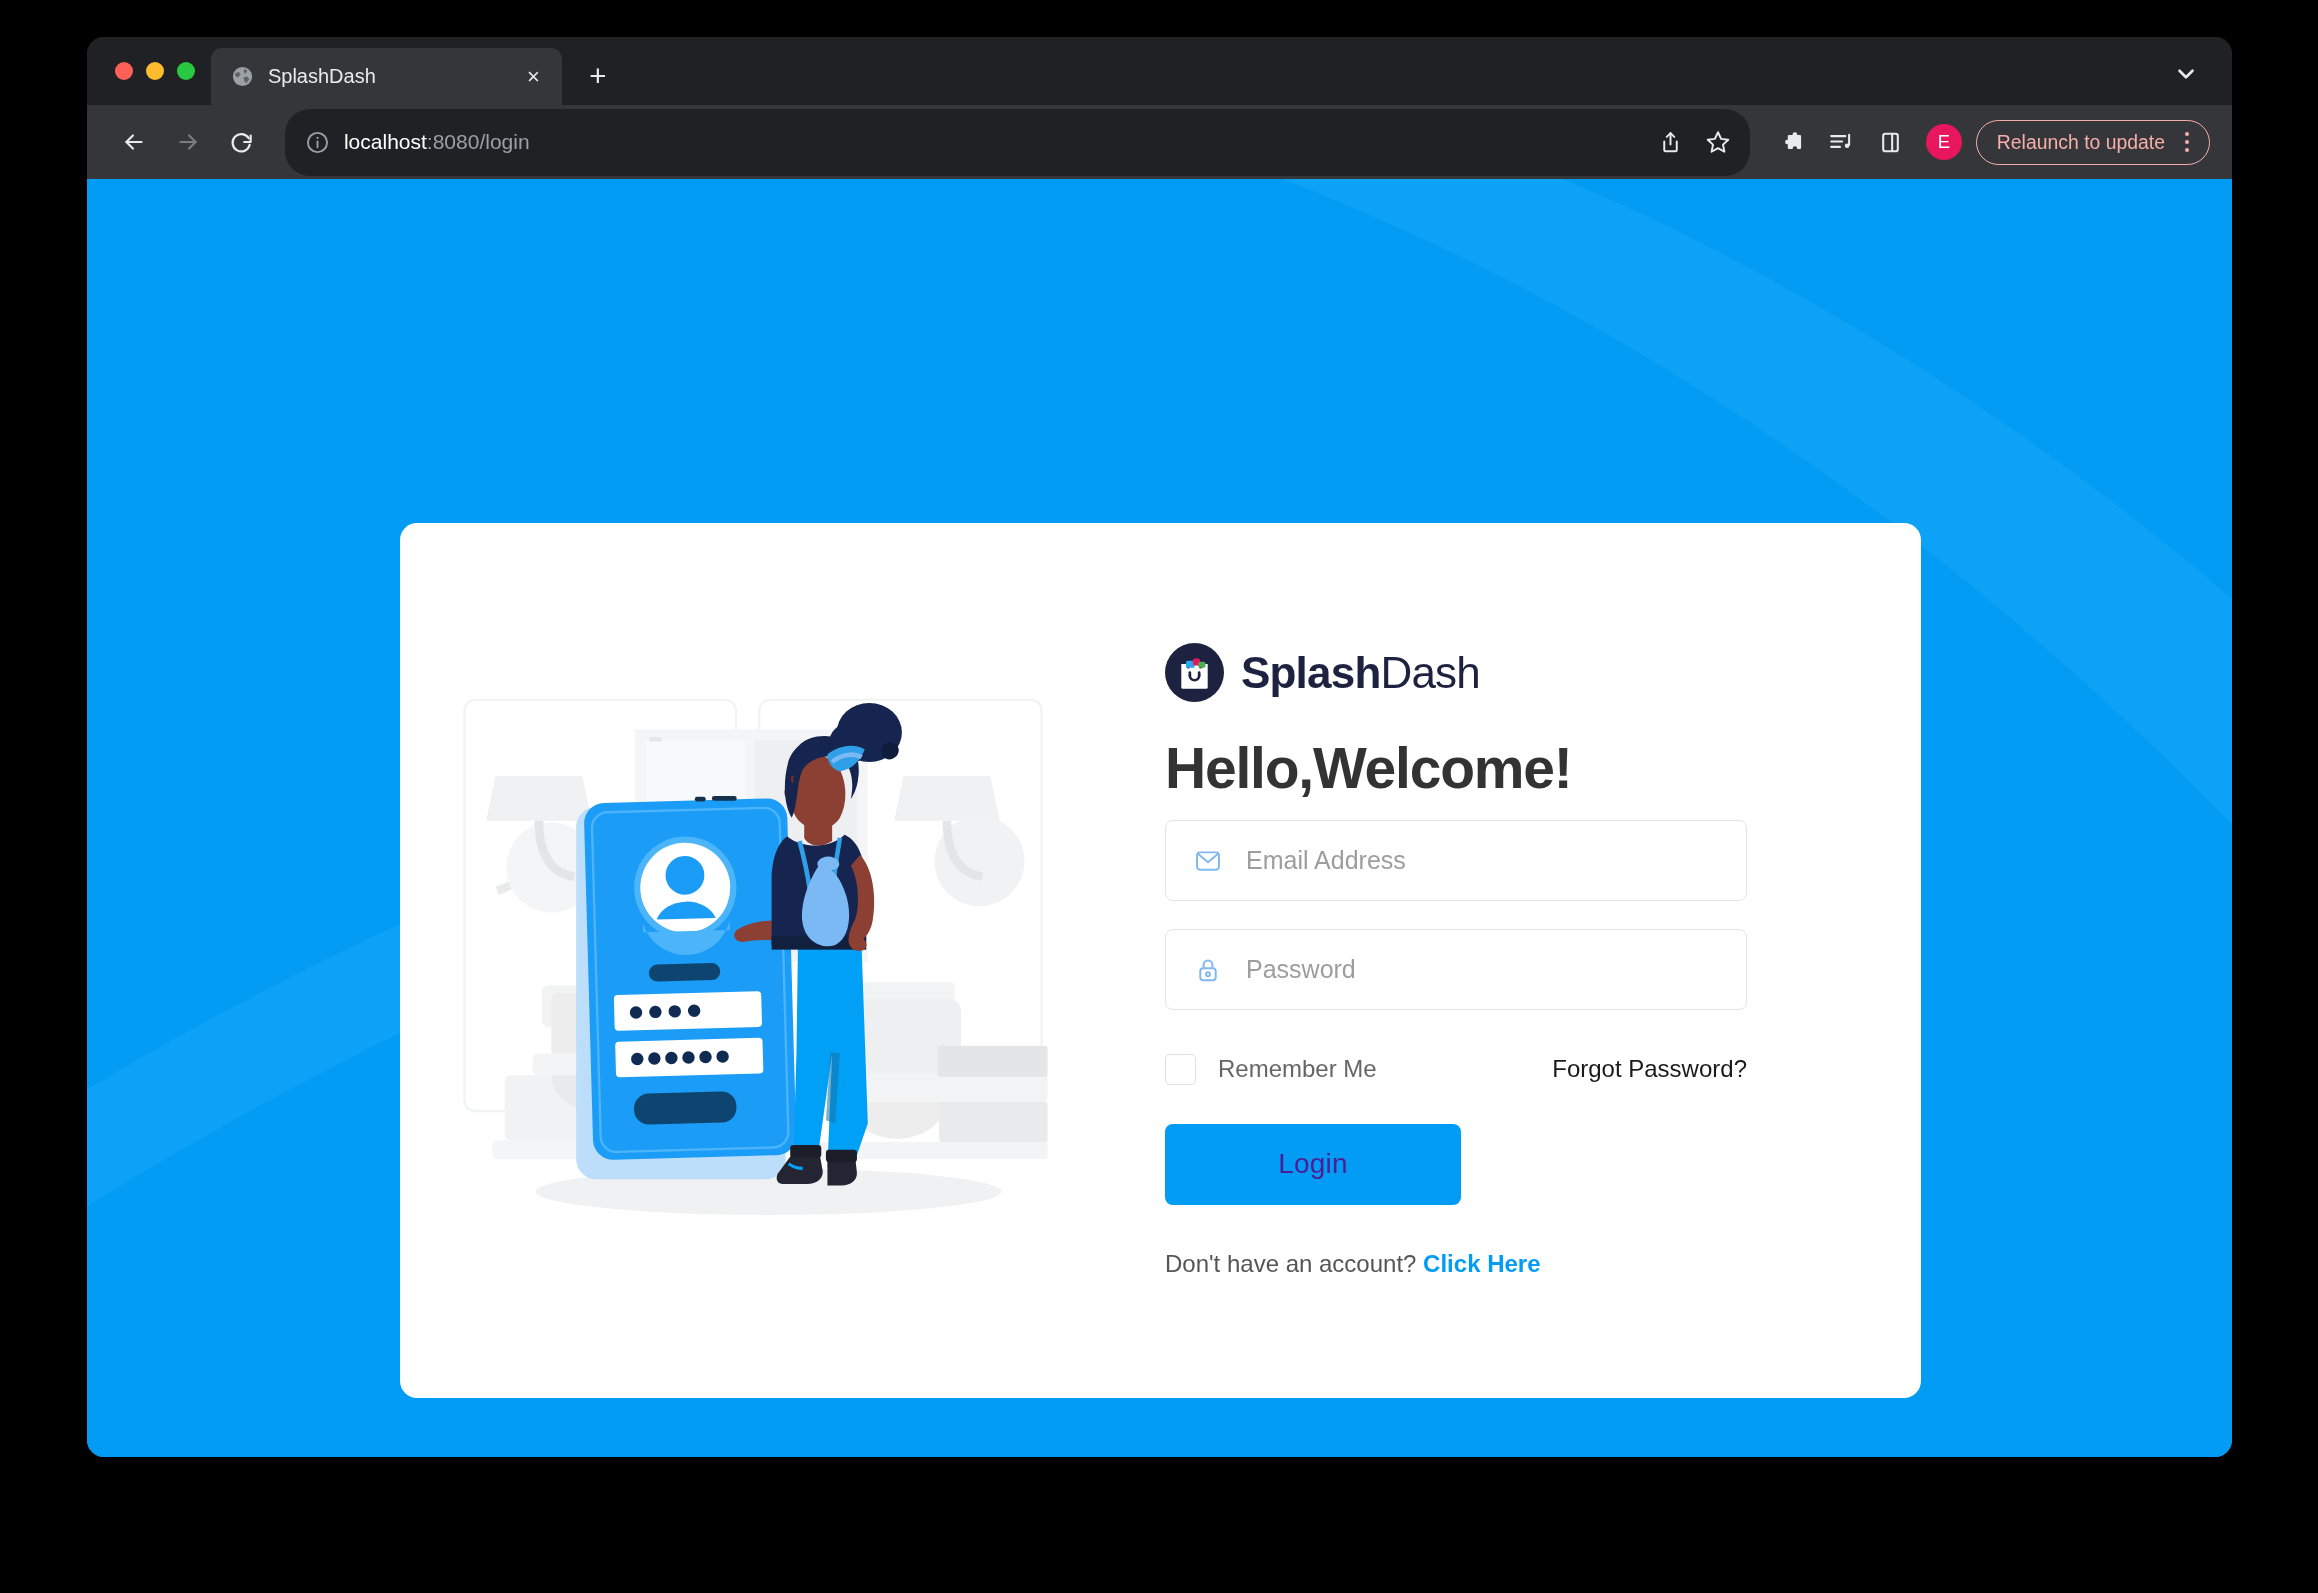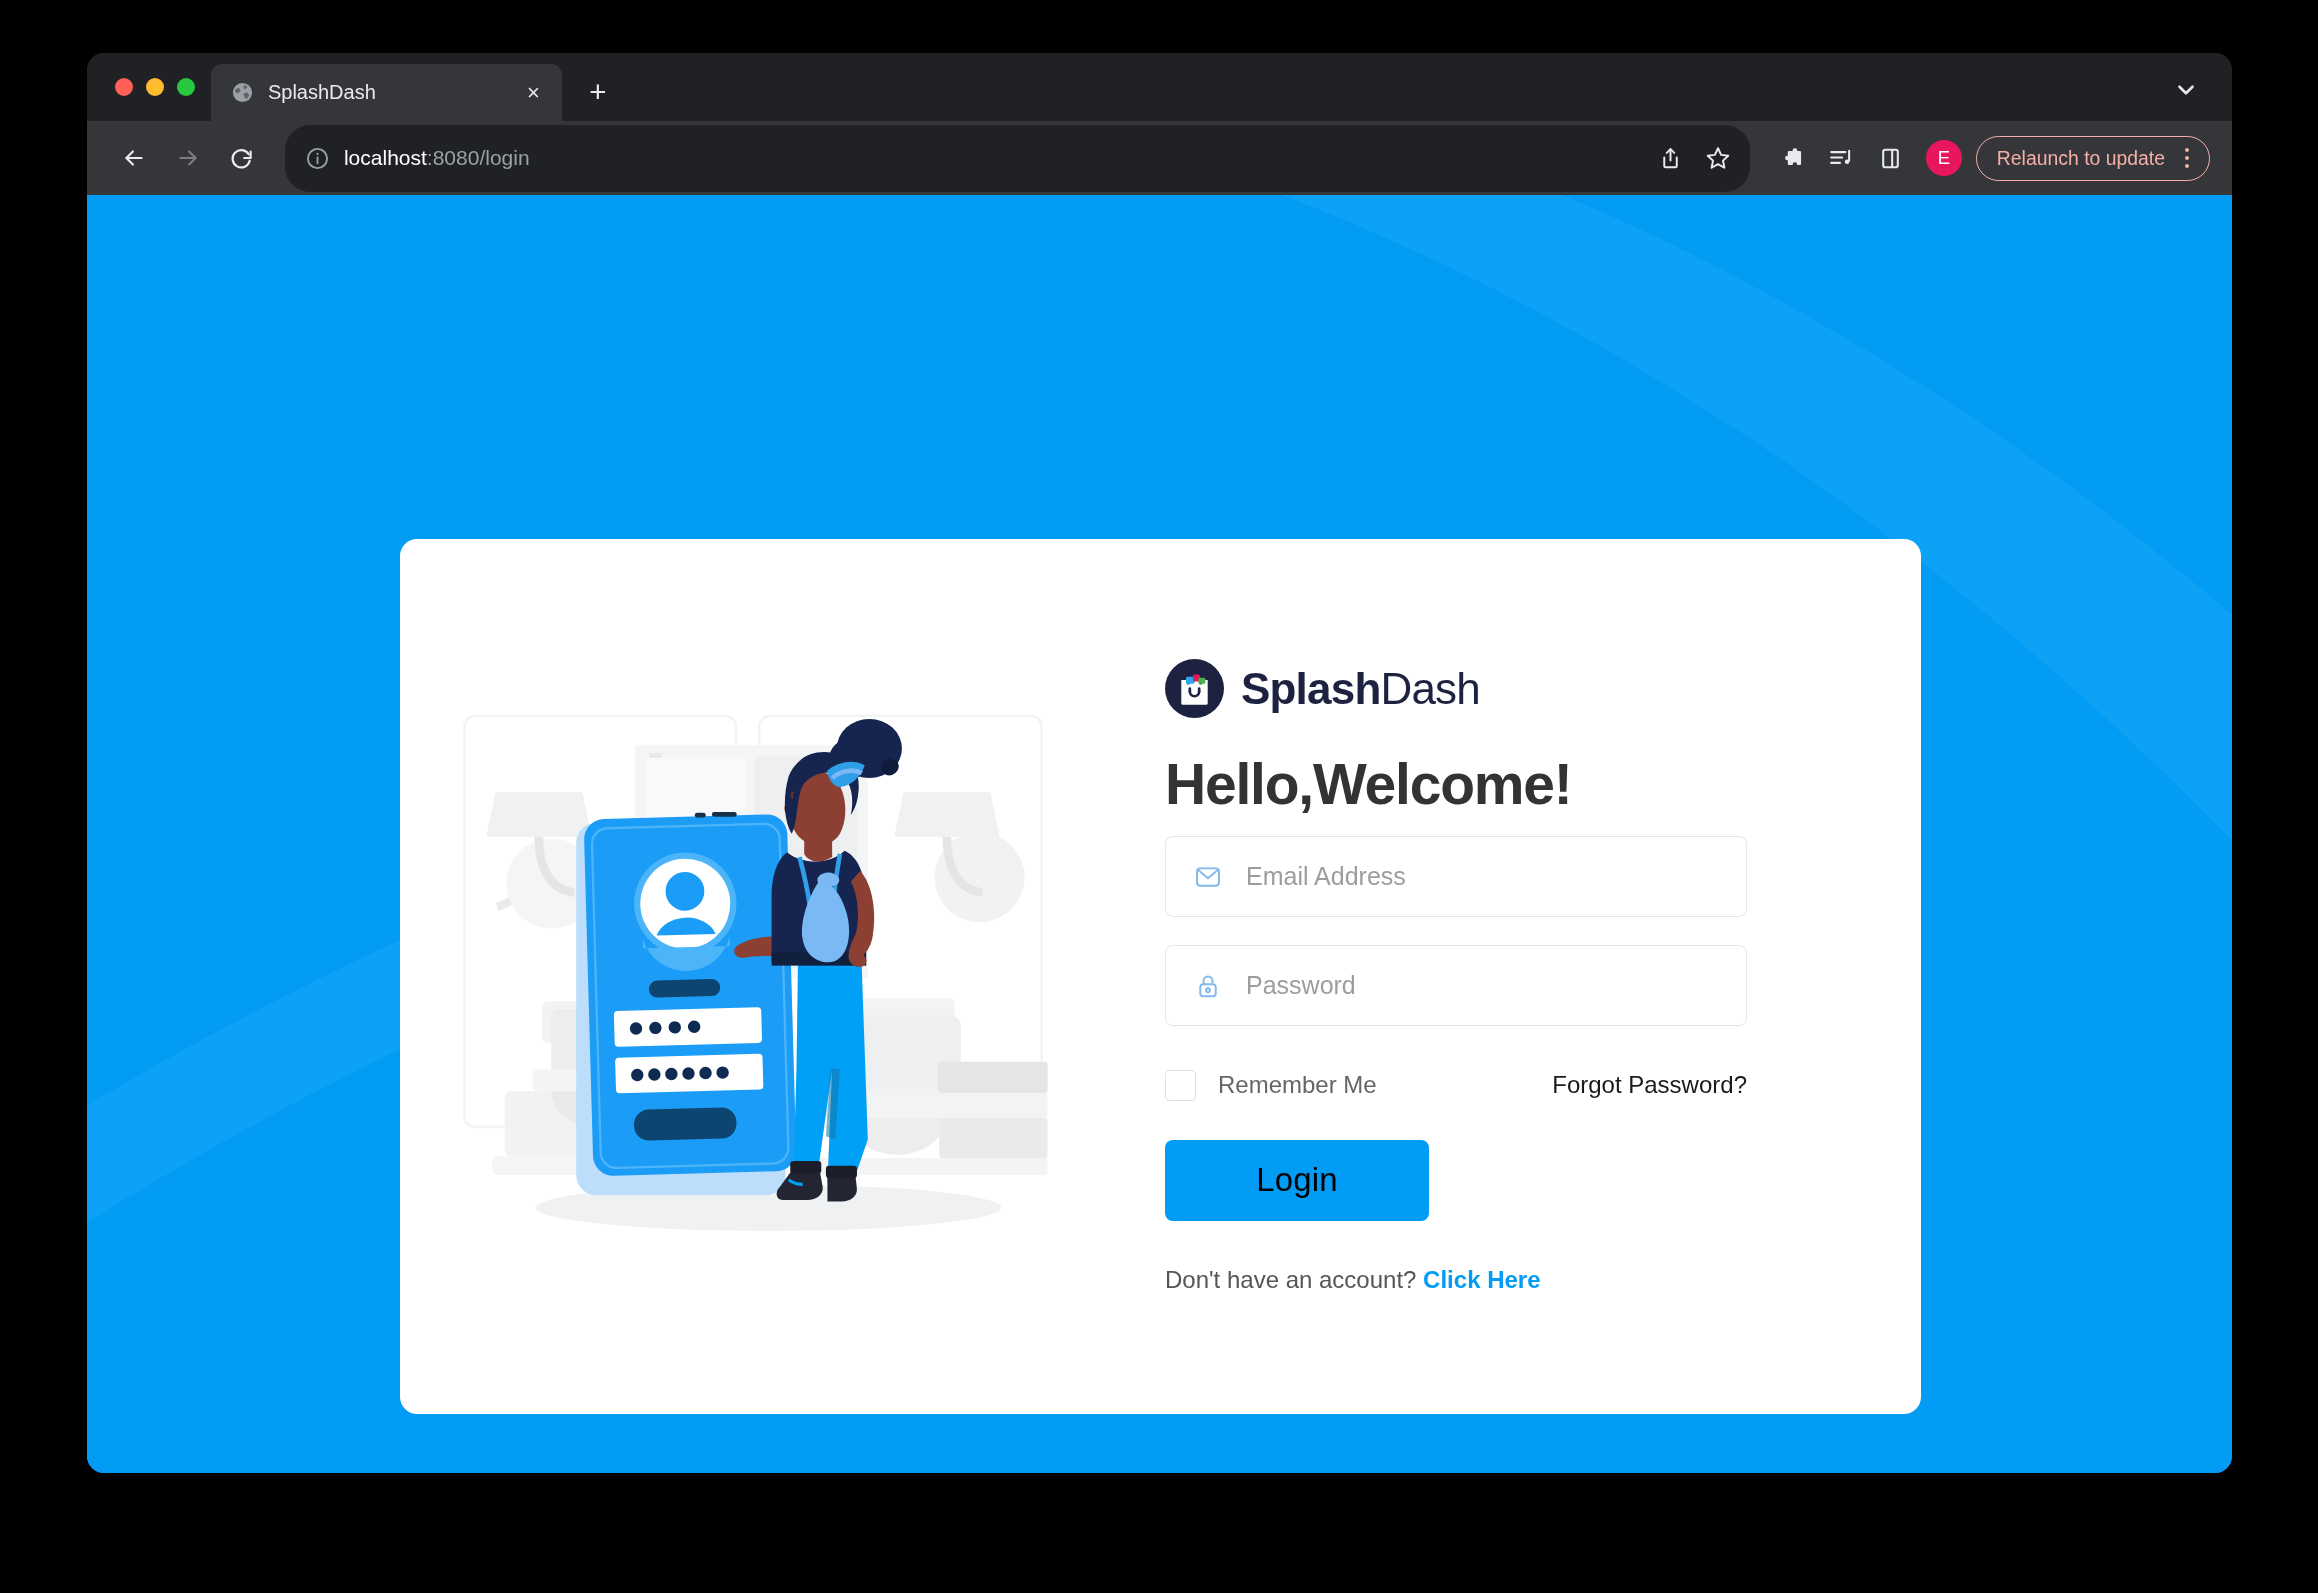--- a/index.html
+++ b/index.html
@@ -9,21 +9,21 @@
     height: 1594px;
     background: #000000;
     overflow: hidden;
     font-family: "Liberation Sans", sans-serif;
   }
 
   
   .browser-window {
     position: absolute;
     left: 87px;
-    top: 53px;
+    top: 37px;
     width: 2145px;
     height: 1420px;
     border-radius: 17px;
     overflow: hidden;
     background: #202124;
     box-shadow: 0 15.5px 54px rgba(0,0,0,.55);
   }
 
   
   .tab-strip {
@@ -292,27 +292,27 @@
   .remember-label { font-size: 24px; color: #666666; white-space: nowrap; }
   .forgot {
     margin-left: auto;
     font-size: 24px;
     color: #1a1a1a;
     white-space: nowrap;
     text-decoration: none;
   }
 
   .login-btn {
-    width: 264px;
+    width: 296px;
     height: 81px;
     background: #029cf5;
     border: none;
     border-radius: 7.8px;
-    color: #000000;
-    font-size: 33px;
+    color: #4c1d95;
+    font-size: 28px;
     font-family: "Liberation Sans", sans-serif;
     cursor: pointer;
     margin-bottom: 45px;
     letter-spacing: 0.2px;
   }
 
   .signup-row {
     font-size: 24px;
     color: #555555;
     white-space: nowrap;

